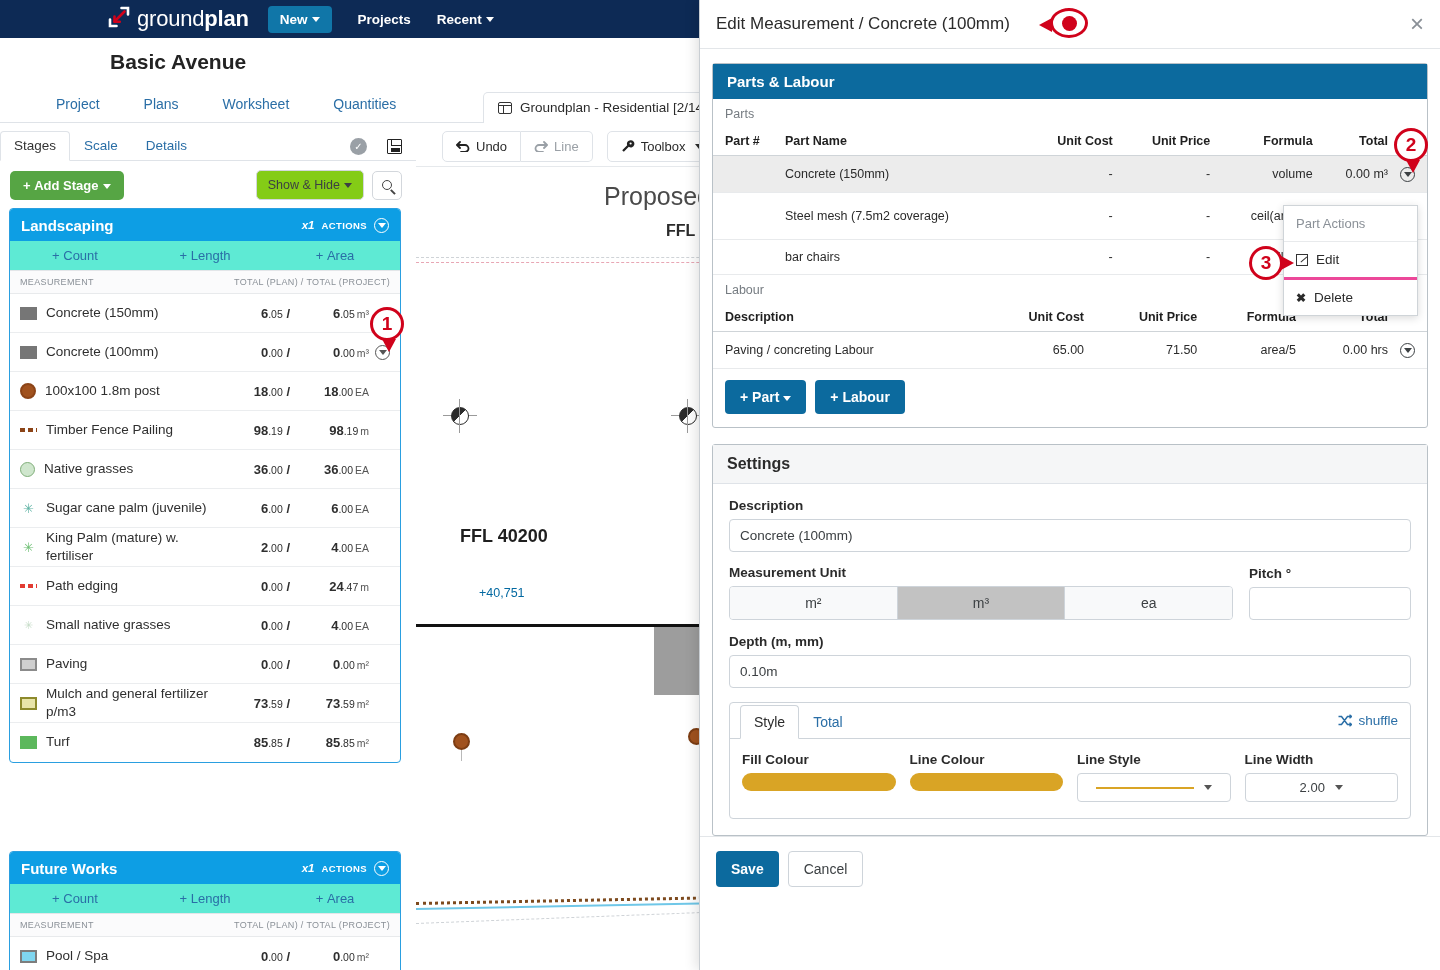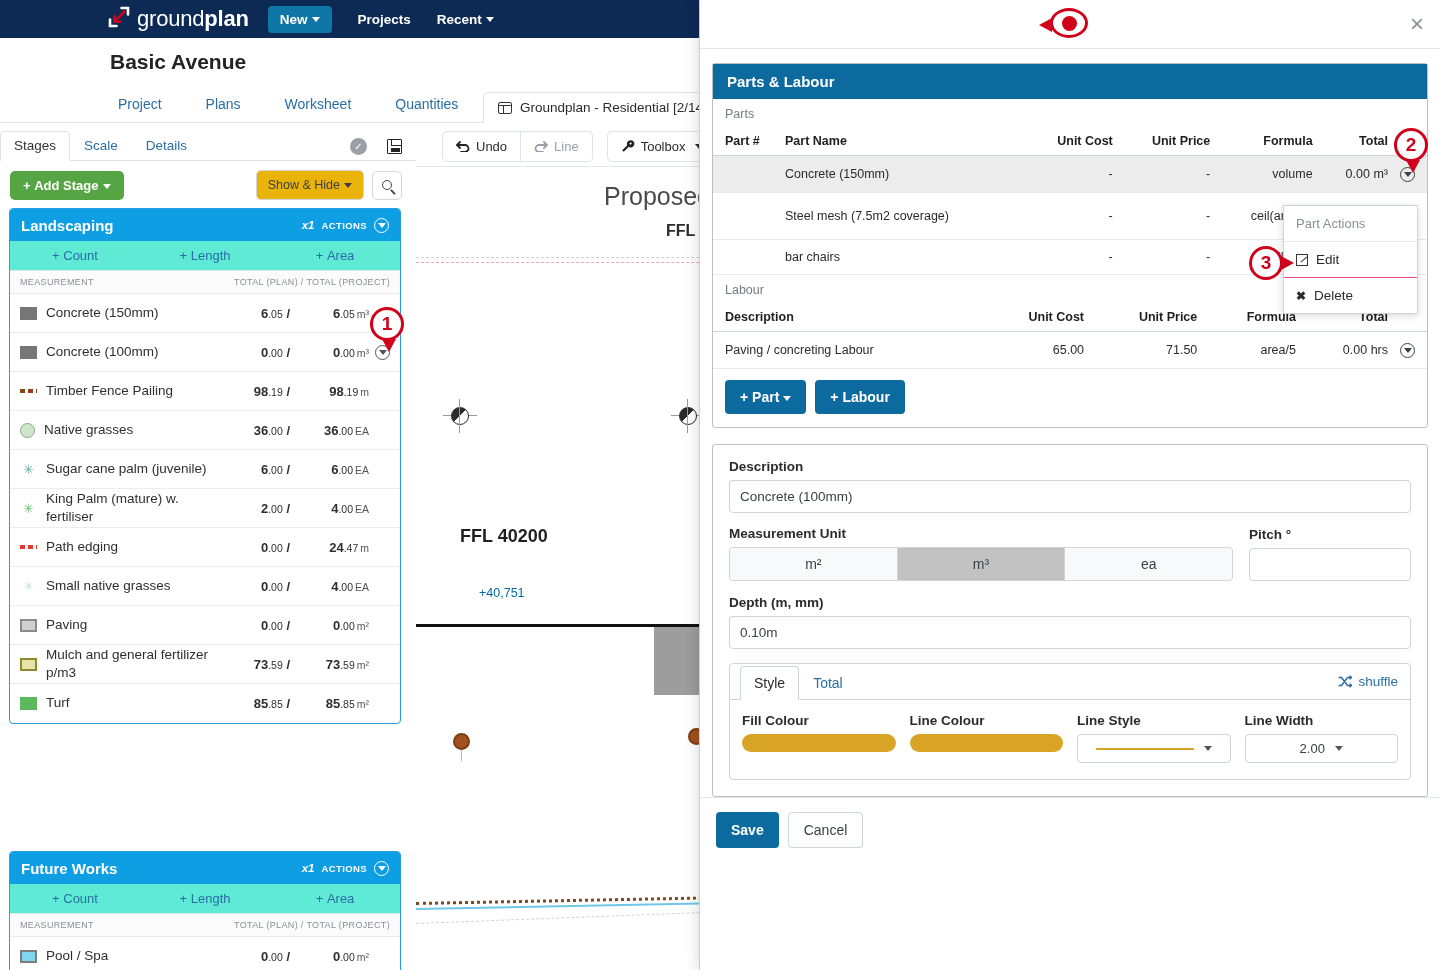--- a/index.html
+++ b/index.html
@@ -39,21 +39,21 @@
     position: absolute; left: 110px; top: 50px;
     font-size: 21px; font-weight: 700; color: #232323;
   }
   .mainnav {
     position: absolute; left: 0; top: 88px; width: 1440px; height: 32px;
     display: flex; align-items: center;
   }
   .mainnav a {
     color: #2a6ea6; font-size: 14px; text-decoration: none; cursor: pointer;
   }
-  .mainnav a:nth-child(1){ margin-left: 118px; }
+  .mainnav a:nth-child(1){ margin-left: 56px; }
   .mainnav a { margin-right: 44px; }
 
   
   .hr-main { position: absolute; left: 0; top: 122px; width: 1440px;
              height: 1px; background: #dfe3e8; }
 
   
   .subtabs {
     position: absolute; left: 0; top: 130px; width: 416px; height: 31px;
     display: flex; align-items: flex-end; border-bottom: 1px solid #dfe3e8;
@@ -78,21 +78,21 @@
   .save-ico::after { content:""; position:absolute; left:3px; bottom:1px; width:9px; height:4px;
                      background:#222; }
 
   .toolrow { position: absolute; left: 0; top: 166px; width: 416px; height: 38px;
              display: flex; align-items: center; }
   .btn-addstage {
     margin-left: 10px; background: #56a544; color: #fff; border: none;
     border-radius: 5px; padding: 7px 13px; font-size: 13px; font-weight: 700; cursor: pointer;
   }
   .btn-showhide {
-    margin-left: auto; background: #eab308; border: 1px solid #d3d7dc; border-radius: 5px;
+    margin-left: auto; background: #84cc16; border: 1px solid #d3d7dc; border-radius: 5px;
     padding: 7px 11px; font-size: 12.5px; color: #3c4043; cursor: pointer;
   }
   .btn-search {
     margin-left: 8px; margin-right: 14px; background: #fff; border: 1px solid #d3d7dc;
     border-radius: 5px; width: 30px; height: 29px; cursor: pointer;
     display: flex; align-items: center; justify-content: center;
   }
   .mag { width: 10px; height: 10px; border: 1.7px solid #444; border-radius: 50%; position: relative; }
   .mag::after { content:""; position:absolute; right:-5px; bottom:-4px; width:6px; height:1.8px;
                 background:#444; transform: rotate(45deg); }
@@ -301,21 +301,21 @@
   }
 
   
   .dropdown {
     position: absolute; left: 583px; top: 205px; width: 135px; background: #fff;
     border: 1px solid #cfd4d8; box-shadow: 0 2px 8px rgba(0,0,0,.15); z-index: 40;
   }
   .dd-title { padding: 10px 12px; font-size: 13px; color: #8a9097;
               border-bottom: 1px solid #e8eaec; }
   .dd-item { padding: 10px 12px; font-size: 13.5px; color: #2b2b2b; cursor: pointer;
-             border-bottom: 1px solid #ec4899; display: flex; align-items: center; gap: 8px; }
+             border-bottom: 3px solid #ec4899; display: flex; align-items: center; gap: 8px; }
   .dd-item:last-child { border-bottom: none; }
   .pencil-box { width:12px; height:12px; border:1.4px solid #333; position:relative; }
   .pencil-box::after{content:"";position:absolute;left:3px;top:4px;width:8px;height:1.4px;
                      background:#333;transform:rotate(-40deg);}
 
   
   .fld-label { font-size: 13.5px; color: #2b2b2b; font-weight: 600; margin-bottom: 6px; }
   .txt-input {
     width: 100%; border: 1px solid #ced4da; border-radius: 4px; padding: 8px 10px;
     font-size: 13.5px; color: #3c4043; font-family: "Liberation Sans", sans-serif;
@@ -463,20 +463,29 @@
           <span class="label">Concrete (100mm)</span>
           <span class="vals">
             <span class="c1"><span class="big">0</span><span class="dec">.00</span><span class="slash">&nbsp;/</span></span>
             <span class="c2"><span class="big">0</span><span class="dec">.00</span><span class="unit">m³</span></span>
           </span>
           <span class="rowcaret">
             <span class="circ-caret dark">
               <i></i>
             </span>
           </span>
+        </div>
+        <div class="mrow">
+          <span class="swatch sw-circle"></span>
+          <span class="label">100x100 1.8m post</span>
+          <span class="vals">
+            <span class="c1"><span class="big">18</span><span class="dec">.00</span><span class="slash">&nbsp;/</span></span>
+            <span class="c2"><span class="big">18</span><span class="dec">.00</span><span class="unit">EA</span></span>
+          </span>
+          <span class="rowcaret"></span>
         </div>
         <div class="mrow">
           <span class="swatch sw-dashdark"></span>
           <span class="label">Timber Fence Pailing</span>
           <span class="vals">
             <span class="c1"><span class="big">98</span><span class="dec">.19</span><span class="slash">&nbsp;/</span></span>
             <span class="c2"><span class="big">98</span><span class="dec">.19</span><span class="unit">m</span></span>
           </span>
           <span class="rowcaret"></span>
         </div>
@@ -647,20 +656,21 @@
     <div class="grey-dashed2"></div>
     <div class="blue-line"></div>
     <div class="brown-dashed"></div>
     <div class="node-line" style="left:45px; top:568px;"></div>
     <div class="node" style="left:37px; top:566px;"></div>
     <div class="node" style="left:272px; top:561px;"></div>
   </div>
 
   <div class="modal">
     <div class="modal-head">
+      <span class="modal-title">Edit Measurement / Concrete (100mm)</span>
       <span class="modal-close">×</span>
     </div>
 
     <div class="panel">
       <div class="panel-head-blue">Parts &amp; Labour</div>
       <div class="sub-label">Parts</div>
       <table class="pl">
         <thead>
             <tr>
           <th class="l" style="width:60px">Part #</th>
@@ -743,20 +753,21 @@
         <span class="pencil-box"></span>
         <span>Edit</span>
       </div>
       <div class="dd-item">
         <span style="font-weight:700;font-size:12px">✖</span>
         <span>Delete</span>
       </div>
     </div>
 
     <div class="panel" style="margin-top:16px">
+      <div class="panel-head-grey">Settings</div>
       <div class="settings-body">
         <div class="fld-label">Description</div>
         <input class="txt-input" value="Concrete (100mm)" style="">
 
         <div class="row2" style="margin-top:13px">
           <div style="flex:1 1 auto">
             <div class="fld-label">Measurement Unit</div>
             <div class="unit-toggle">
               <div>m²</div>
               <div class="on">m³</div>

